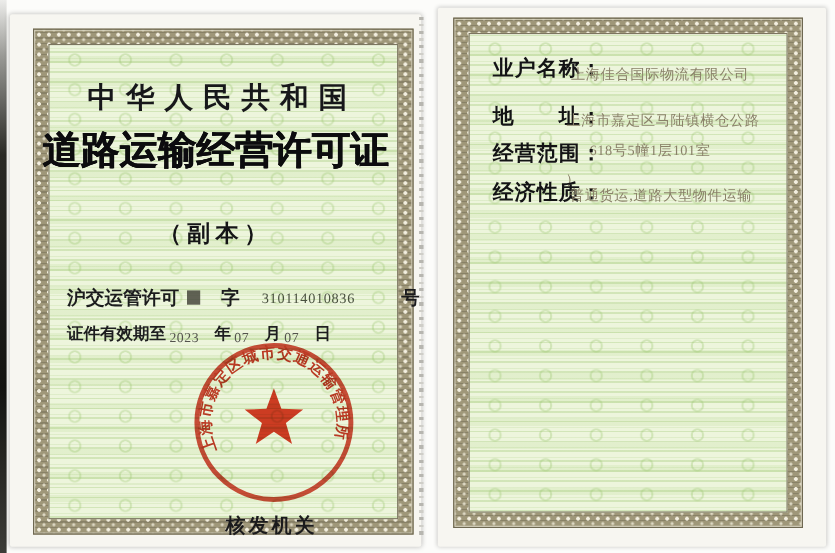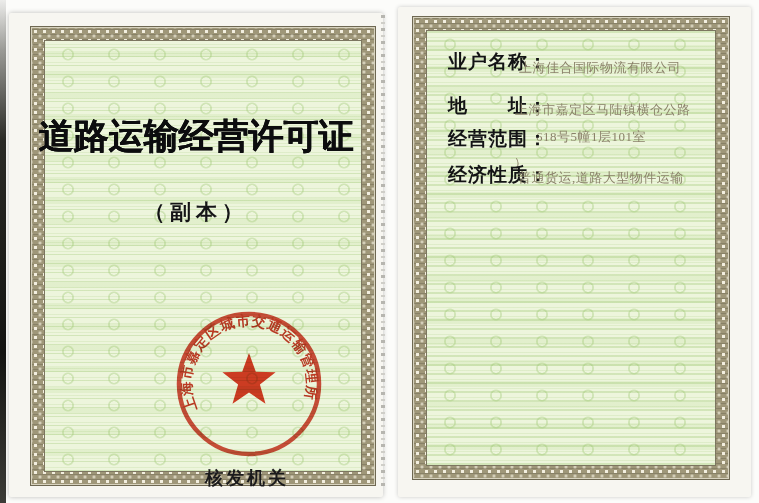--- a/index.html
+++ b/index.html
@@ -83,24 +83,31 @@
 </head>
 <body>
 
 <div class="scan-edge"></div>
 
 <div class="page page-left">
   <div class="frame frame-left">
     <div class="cert"></div>
   </div>
 
+  <div class="abs center country">中华人民共和国</div>
   <div class="abs center cert-title">道路运输经营许可证</div>
   <div class="abs center subtitle">（副本）</div>
 
+  <div class="abs lic-row">
+    <span>沪交运管许可</span><span class="redact"></span><span class="lic-zi">字</span><span class="lic-num">310114010836</span><span class="lic-hao">号</span>
+  </div>
 
+  <div class="abs valid-row">
+    <span>证件有效期至</span><span class="fill-num u1">2023</span><span class="lbl">年</span><span class="fill-num u1">07</span><span class="lbl">月</span><span class="fill-num u1">07</span><span class="lbl">日</span>
+  </div>
 
   <div class="abs issuer">核发机关</div>
 
 
   <svg class="abs seal" viewBox="0 0 156 156">
     <circle cx="78" cy="78" r="70" fill="none" stroke="#cc2d18" stroke-width="4.5" opacity=".9"></circle>
     <path id="sealArc" d="M 27,105 A 58,58 0 1 1 129,105" fill="none"></path>
     <text fill="#c62d18" font-size="14" font-weight="bold" letter-spacing="1">
       <textPath href="#sealArc" startOffset="2">上海市嘉定区城市交通运输管理所</textPath>
     </text>

